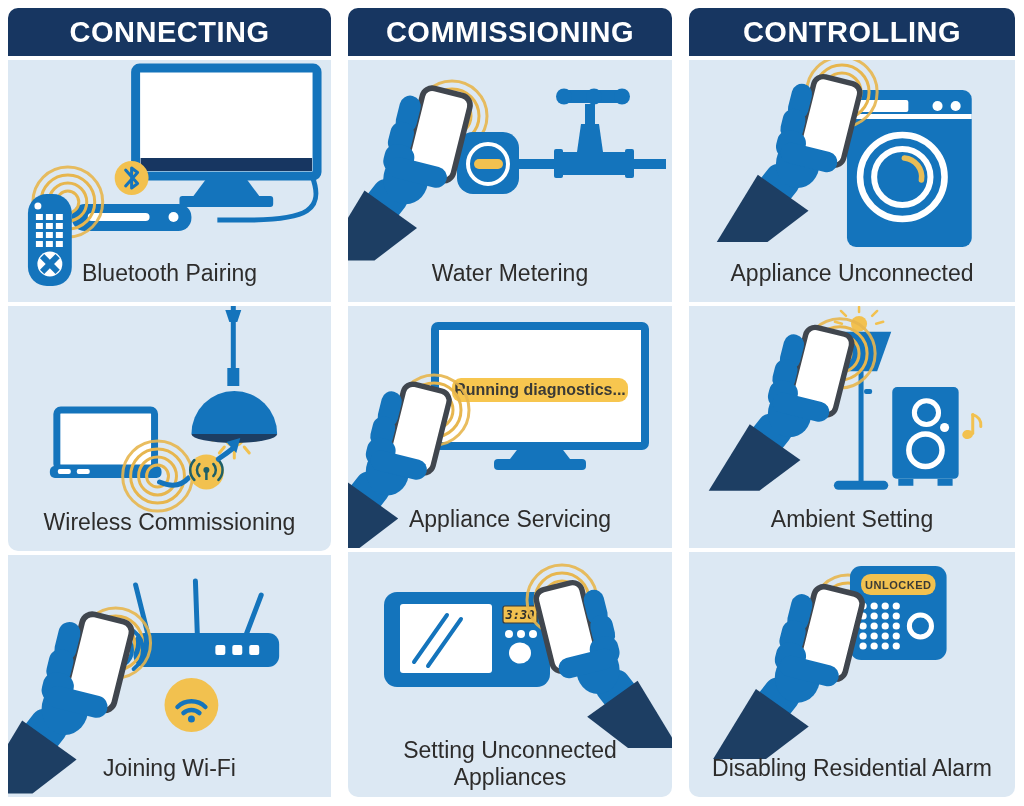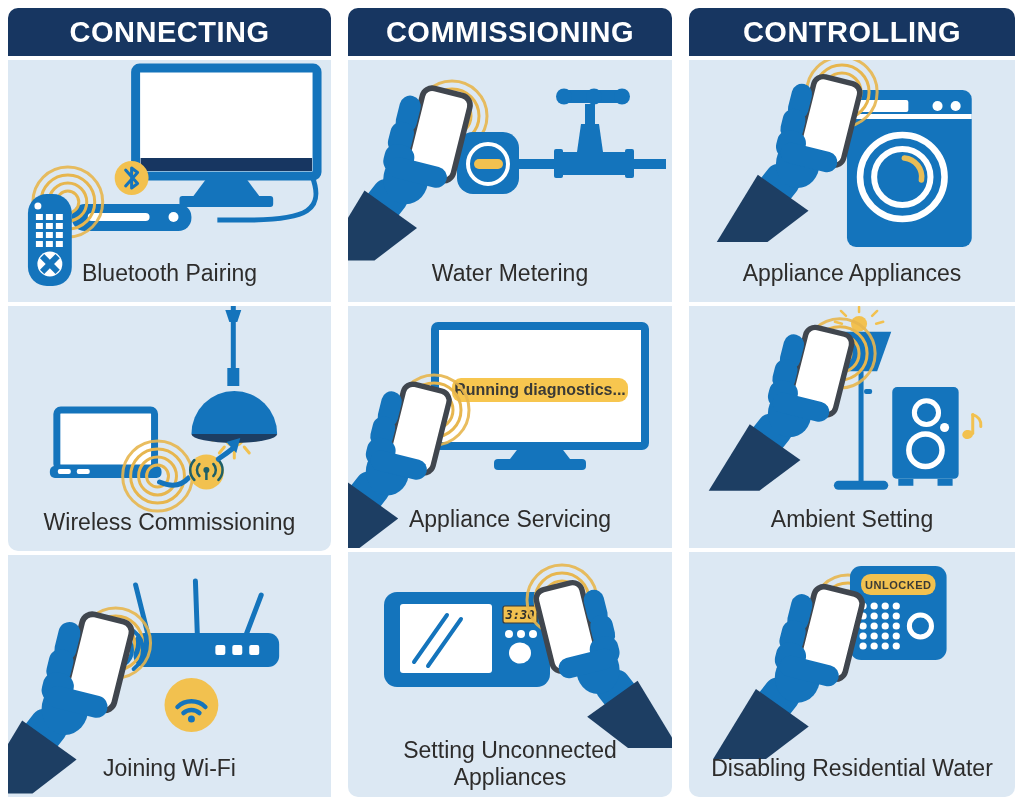--- a/index.html
+++ b/index.html
@@ -269,21 +269,21 @@
           <circle cx="247" cy="46" r="5" fill="#ffffff"></circle>
           <circle cx="265" cy="46" r="5" fill="#ffffff"></circle>
           <rect x="157" y="54" width="124" height="5" fill="#ffffff"></rect>
           <circle cx="212" cy="117" r="42" stroke="#ffffff" stroke-width="6.5" fill="none"></circle>
           <circle cx="212" cy="117" r="28" stroke="#ffffff" stroke-width="6" fill="none"></circle>
           <path d="M214,98 A19,19 0 0 1 231,120" stroke="#e9bd55" stroke-width="5.5" fill="none" stroke-linecap="round"></path>
         </g>
         <use href="#arcs" transform="translate(152,32)"></use>
         <use href="#handphone" transform="translate(27.6,-7.6) scale(1.2)"></use>
       </svg>
-      <div class="label">Appliance Appliances</div>
+      <div class="label">Appliance Unconnected</div>
     </div>
 
     <div class="cell r2">
       <svg class="illo" viewBox="0 0 324 245" preserveAspectRatio="none">
         <g>
           <circle cx="169" cy="18" r="8" fill="#f2c14f"></circle>
           <g stroke="#f2c14f" stroke-width="2.5" stroke-linecap="round">
             <line x1="156" y1="10" x2="151" y2="5"></line>
             <line x1="169" y1="6" x2="169" y2="1"></line>
             <line x1="182" y1="10" x2="187" y2="5"></line>
@@ -340,17 +340,17 @@
               <circle cx="206" cy="84" r="3.6"></circle>
             <circle cx="173" cy="94" r="3.6"></circle>
               <circle cx="184" cy="94" r="3.6"></circle>
               <circle cx="195" cy="94" r="3.6"></circle>
               <circle cx="206" cy="94" r="3.6"></circle>
           </g>
           <circle cx="230" cy="74" r="11" stroke="#ffffff" stroke-width="5" fill="none"></circle>
         </g>
         <use href="#handphone" transform="translate(24,9.5) scale(1.25)"></use>
       </svg>
-      <div class="label">Disabling Residential Water</div>
+      <div class="label">Disabling Residential Alarm</div>
     </div>
   </section>
 
 </div>
 
 </body></html>

